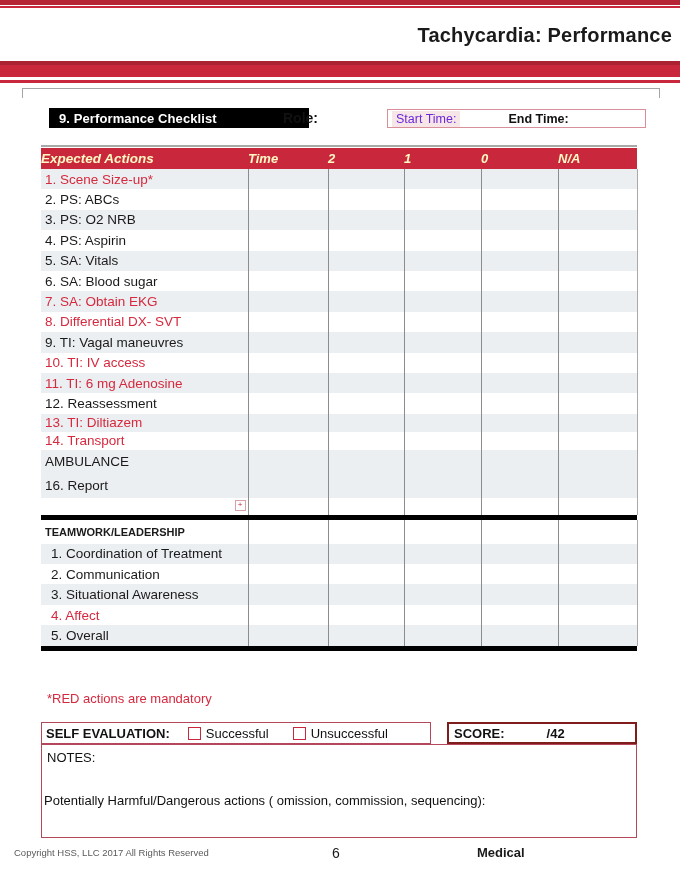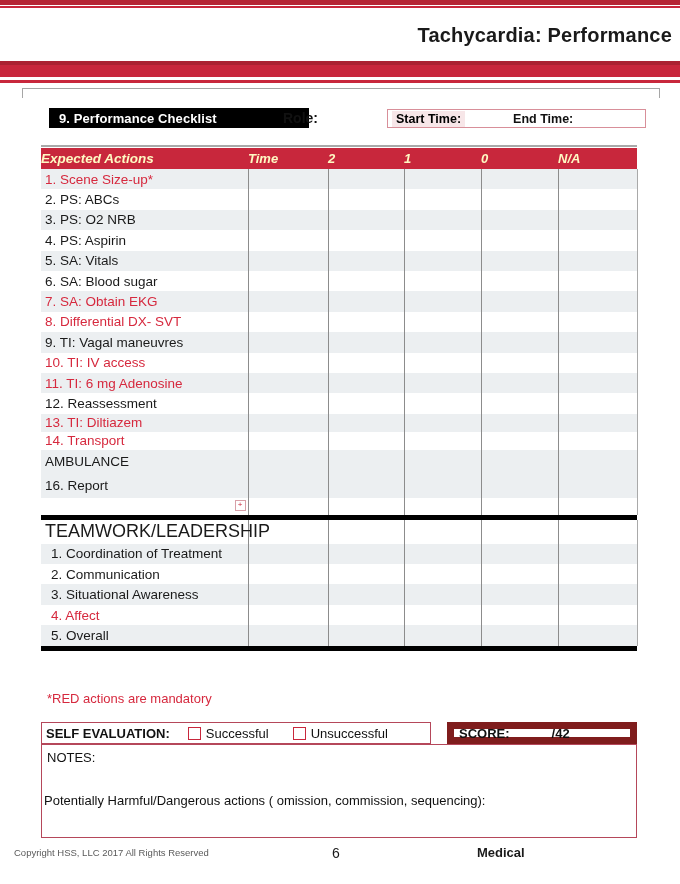--- a/index.html
+++ b/index.html
@@ -47,21 +47,21 @@
   .role-label{
     position:absolute;left:283px;top:110px;
     font-size:14px;font-weight:bold;color:#111;
   }
   .time-box{
     position:absolute;left:387px;top:109px;width:259px;height:19px;
     border:1px solid #d88f99;background:#ffffff;box-sizing:border-box;
     display:flex;align-items:center;
   }
   .time-box .start{
-    background:#f7e6e8;padding:1px 4px;font-size:12.5px;font-weight:bold;color:#000000;
+    background:#f7e6e8;padding:1px 4px;font-size:12.5px;font-weight:normal;color:#6d28d9;
     margin-left:4px;
   }
   .time-box .end{
     padding:1px 4px;font-size:12.5px;font-weight:bold;color:#111;
     margin-left:44px;
   }
 
   
   .tbl{
     position:absolute;left:41px;top:148px;width:596px;
@@ -82,21 +82,21 @@
     height:20.4px;vertical-align:middle;font-size:13.5px;color:#1a1a1a;
   }
   .row td.label{padding-left:4px;white-space:nowrap;}
   .row.shaded td{background:#eceff1;}
   .row.plain td{background:#ffffff;}
   .row td.c{border-left:1px solid #8c8c8c;}
   .row td.clast{border-left:1px solid #8c8c8c;border-right:1px solid #a9a9a9;}
   .row.red td.label{color:#d6293e;}
   .row.tight td{height:18px;}
   .row.tall td{height:24px;}
-  .row.bold td.label{font-weight:normal;font-size:18px;}
+  .row.bold td.label{font-weight:bold;font-size:11px;}
   .row.indent td.label{padding-left:10px;}
   .row.empty td{height:17px;}
 
   .black-sep td{height:5px;background:#000000;border:none !important;padding:0;}
   .black-sep2 td{height:5px;background:#000000;border:none !important;padding:0;}
 
   .plus-cell{position:relative;}
   .plus-icon{
     position:absolute;right:2px;top:2px;
     width:9px;height:9px;border:1px solid #d8a0a8;color:#c8273c;
@@ -116,21 +116,21 @@
   }
   .se-label{font-size:13px;font-weight:bold;color:#111;margin-left:4px;}
   .cbx{
     width:11px;height:11px;border:1px solid #c8273c;background:#fff;
     display:inline-block;margin-left:18px;margin-right:5px;flex:none;
   }
   .cbx2{margin-left:24px;}
   .se-opt{font-size:13px;font-weight:normal;color:#111;}
   .score-box{
     position:absolute;left:447px;top:722px;width:190px;height:22px;
-    border:7px solid #7f1d1d;box-sizing:border-box;background:#fff;
+    border:2px solid #7f1d1d;box-sizing:border-box;background:#fff;
     display:flex;align-items:center;
   }
   .score-label{font-size:13px;font-weight:bold;color:#111;margin-left:5px;}
   .score-val{font-size:13px;font-weight:bold;color:#111;margin-left:42px;}
 
   .notes-box{
     position:absolute;left:41px;top:744px;width:596px;height:94px;
     border:1px solid #b5475a;box-sizing:border-box;background:#fff;
   }
   .notes-title{

